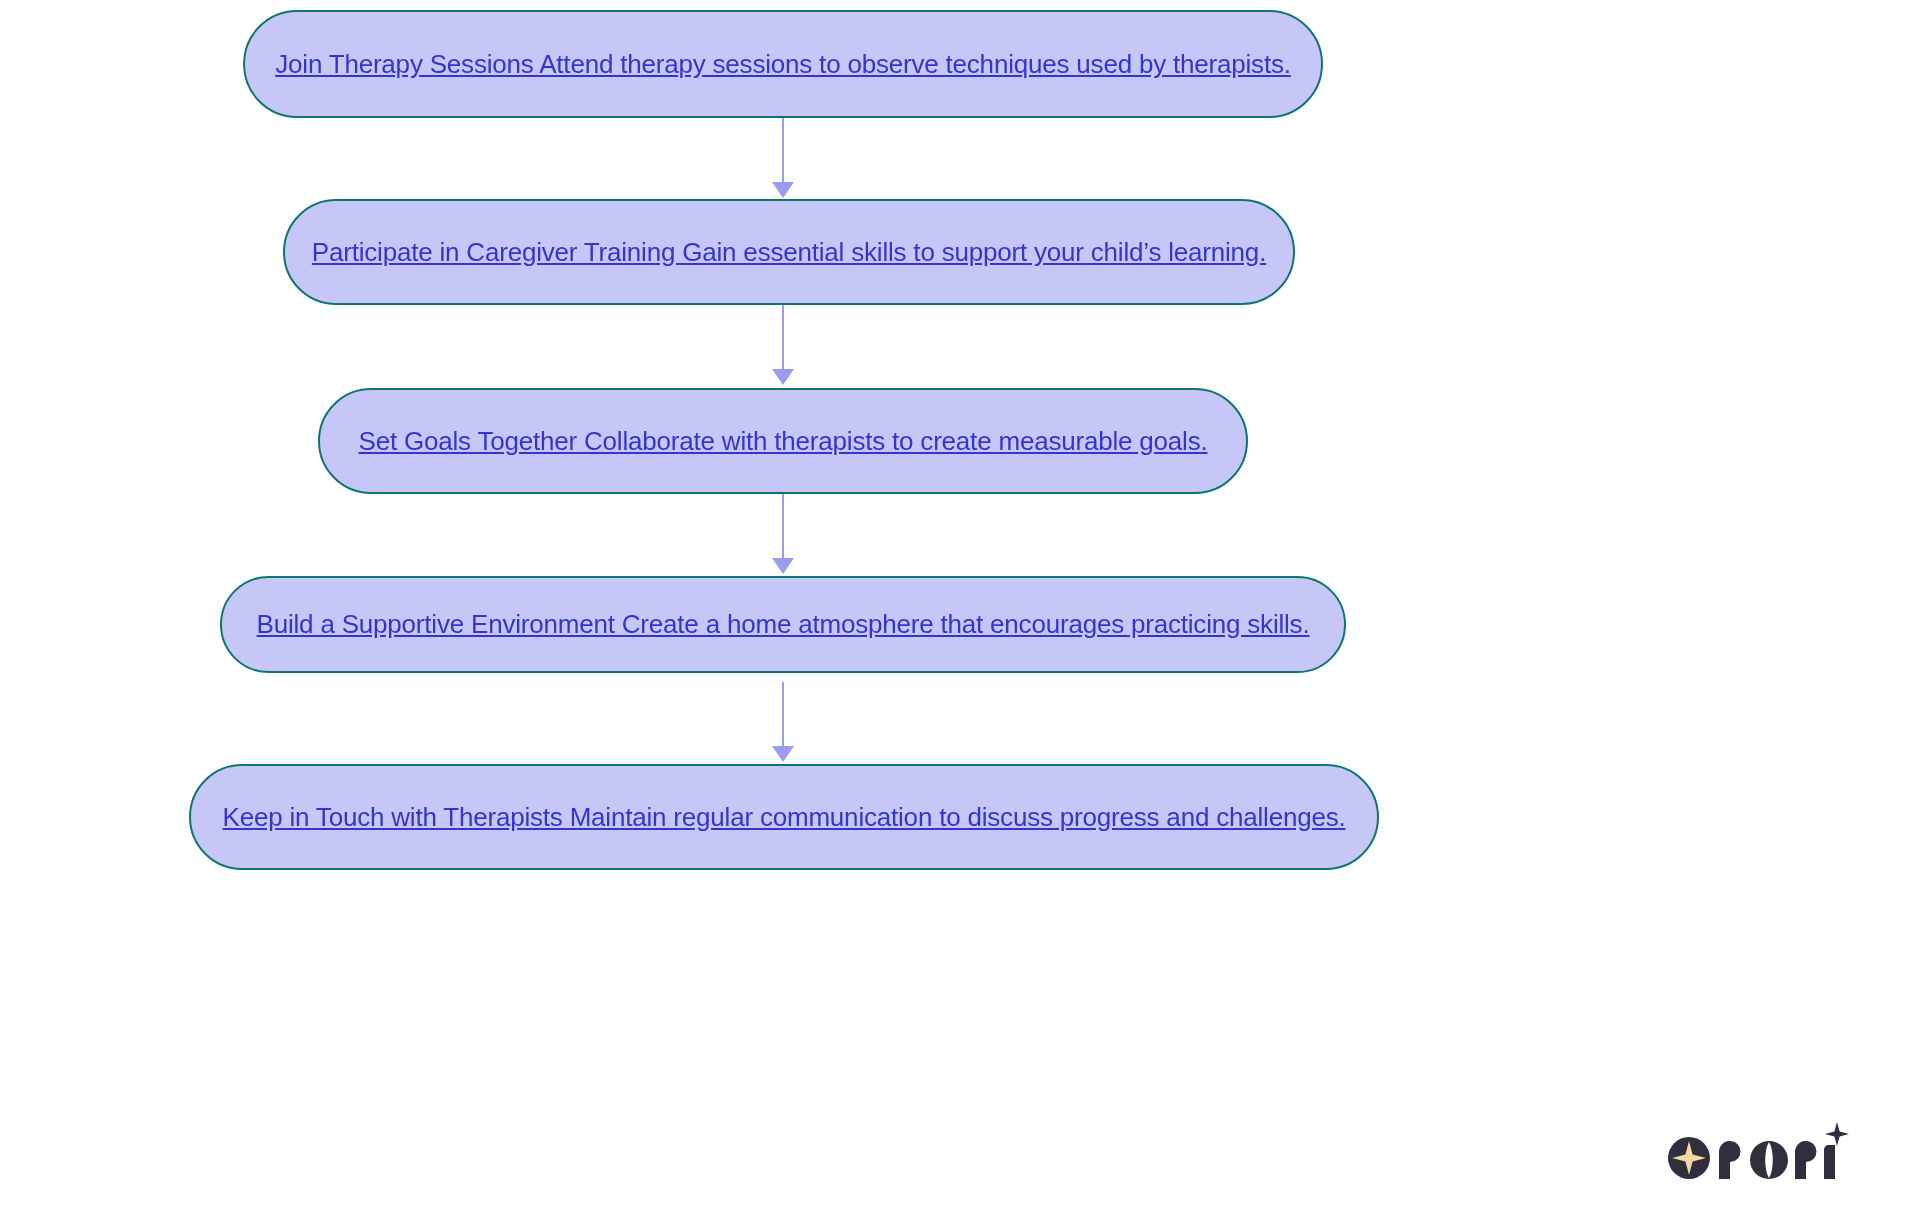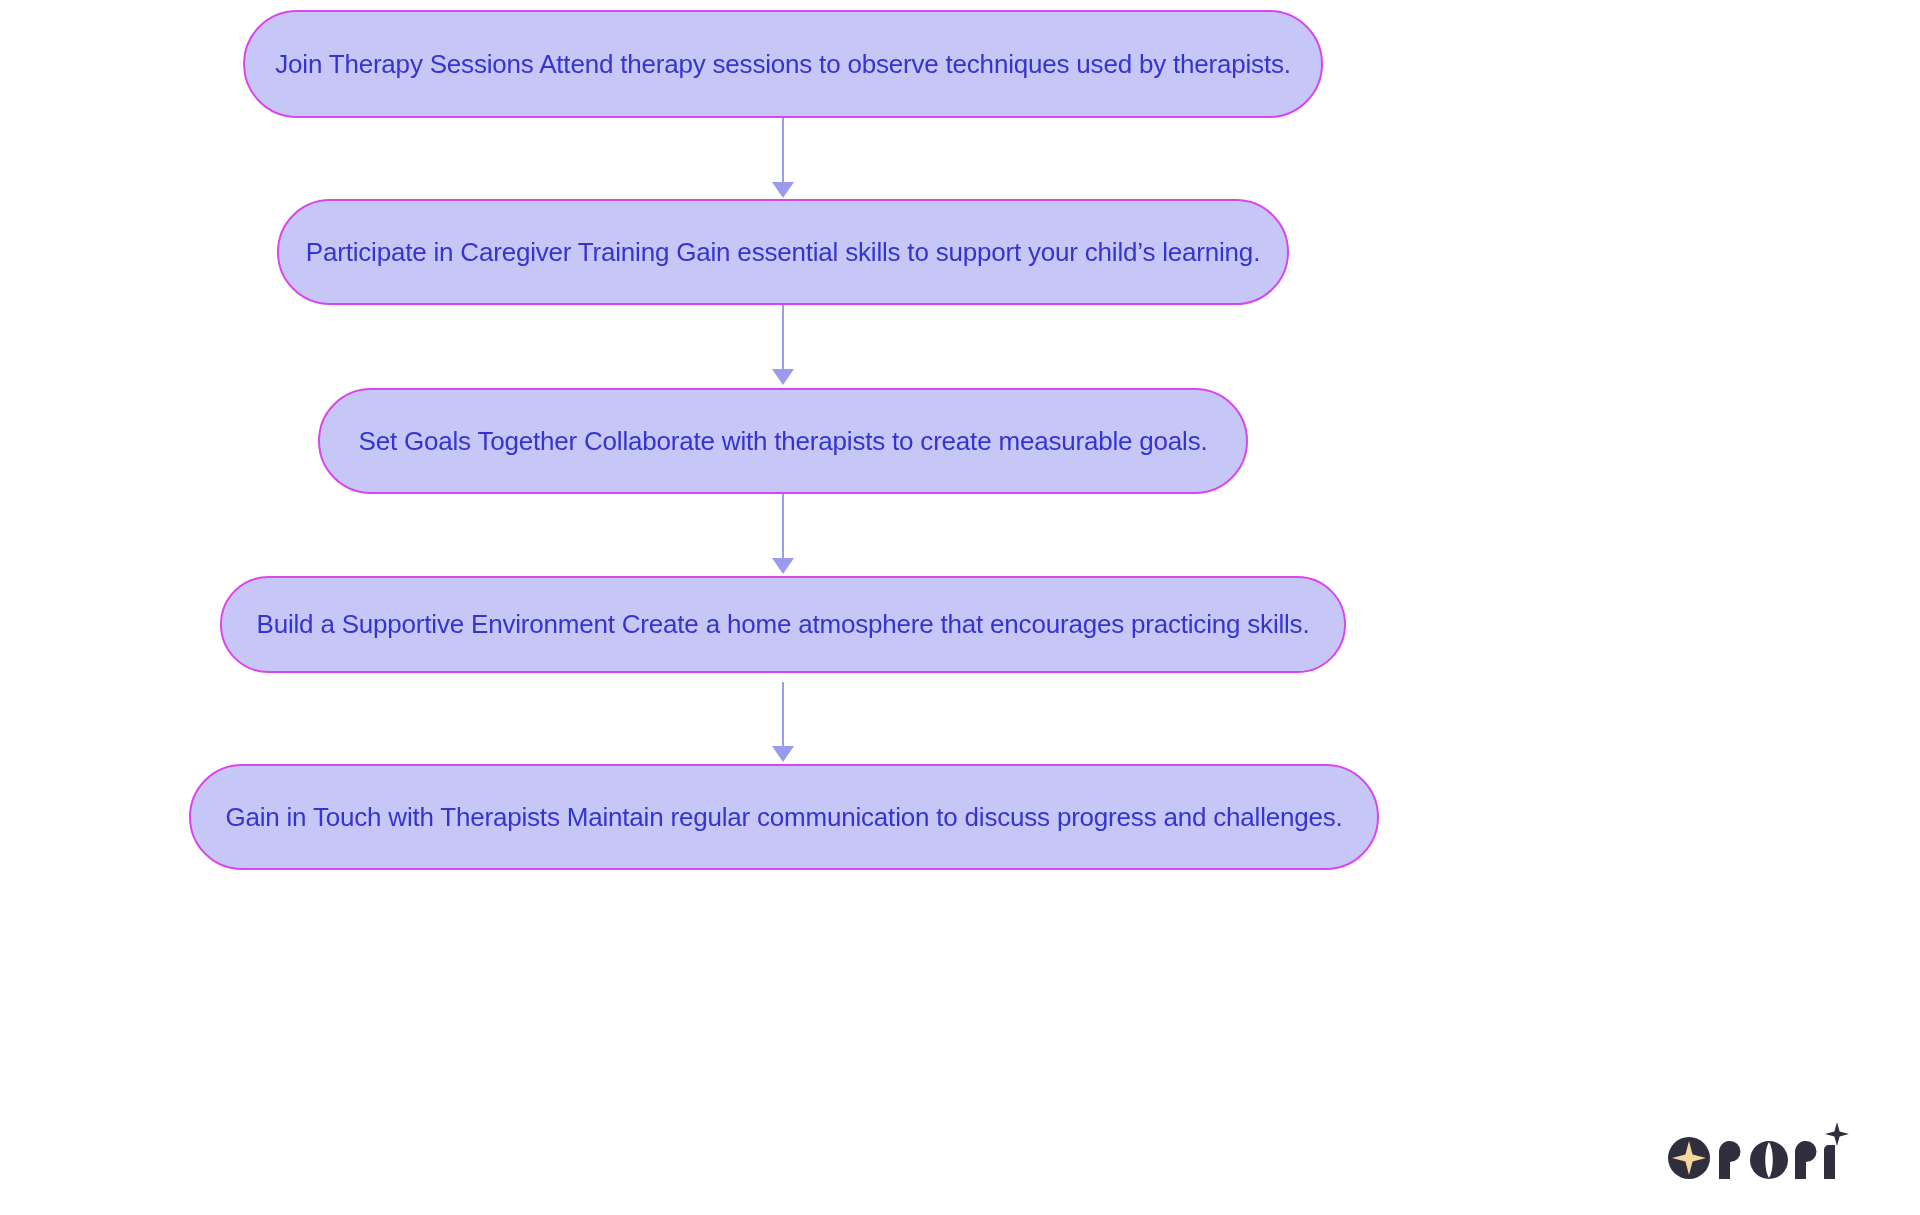--- a/index.html
+++ b/index.html
@@ -19,33 +19,34 @@
     position: absolute;
     inset: 0;
     width: 1920px;
     height: 1215px;
   }
 
   .flow-node {
     position: absolute;
     box-sizing: border-box;
     background: #c7c7f7;
-    border: 2px solid #d946ef;
+    border: 2px solid #0f766e;
     border-radius: 999px;
     display: flex;
     align-items: center;
     justify-content: center;
     color: #3434cf;
     font-size: 26px;
     font-weight: 400;
     letter-spacing: -0.2px;
     line-height: 1.25;
     text-align: center;
     padding: 11px 34px;
     white-space: nowrap;
+    text-decoration: underline;
   }
 
   .connector {
     position: absolute;
     width: 2px;
     background: #9a9aee;
   }
   .arrow-head {
     position: absolute;
     width: 0;
@@ -70,21 +71,21 @@
 
 <div id="flow-canvas">
 
   <div class="flow-node" style="left:243px; top:10px; width:1080px; height:108px;">
     <span>Join Therapy Sessions Attend therapy sessions to observe techniques used by therapists.</span>
   </div>
 
   <div class="connector" style="left:782px; top:118px; height:66px;"></div>
   <div class="arrow-head" style="left:772px; top:182px;"></div>
 
-  <div class="flow-node" style="left:277px; top:199px; width:1012px; height:106px;">
+  <div class="flow-node" style="left:283px; top:199px; width:1012px; height:106px;">
     <span>Participate in Caregiver Training Gain essential skills to support your child’s learning.</span>
   </div>
 
   <div class="connector" style="left:782px; top:305px; height:66px;"></div>
   <div class="arrow-head" style="left:772px; top:369px;"></div>
 
   <div class="flow-node" style="left:318px; top:388px; width:930px; height:106px;">
     <span>Set Goals Together Collaborate with therapists to create measurable goals.</span>
   </div>
 
@@ -92,21 +93,21 @@
   <div class="arrow-head" style="left:772px; top:558px;"></div>
 
   <div class="flow-node" style="left:220px; top:576px; width:1126px; height:97px;">
     <span>Build a Supportive Environment Create a home atmosphere that encourages practicing skills.</span>
   </div>
 
   <div class="connector" style="left:782px; top:682px; height:66px;"></div>
   <div class="arrow-head" style="left:772px; top:746px;"></div>
 
   <div class="flow-node" style="left:189px; top:764px; width:1190px; height:106px;">
-    <span>Gain in Touch with Therapists Maintain regular communication to discuss progress and challenges.</span>
+    <span>Keep in Touch with Therapists Maintain regular communication to discuss progress and challenges.</span>
   </div>
 
 </div>
 
 <div id="brand-logo">
   <svg width="200" height="72" viewBox="0 0 200 72" xmlns="http://www.w3.org/2000/svg">
 
     <g>
       <circle cx="22" cy="40" r="21" fill="#2f2f3d"></circle>
       <path d="M22 23 L25.6 36.4 L39 40 L25.6 43.6 L22 57 L18.4 43.6 L5 40 L18.4 36.4 Z" fill="#f6d7a0"></path>

